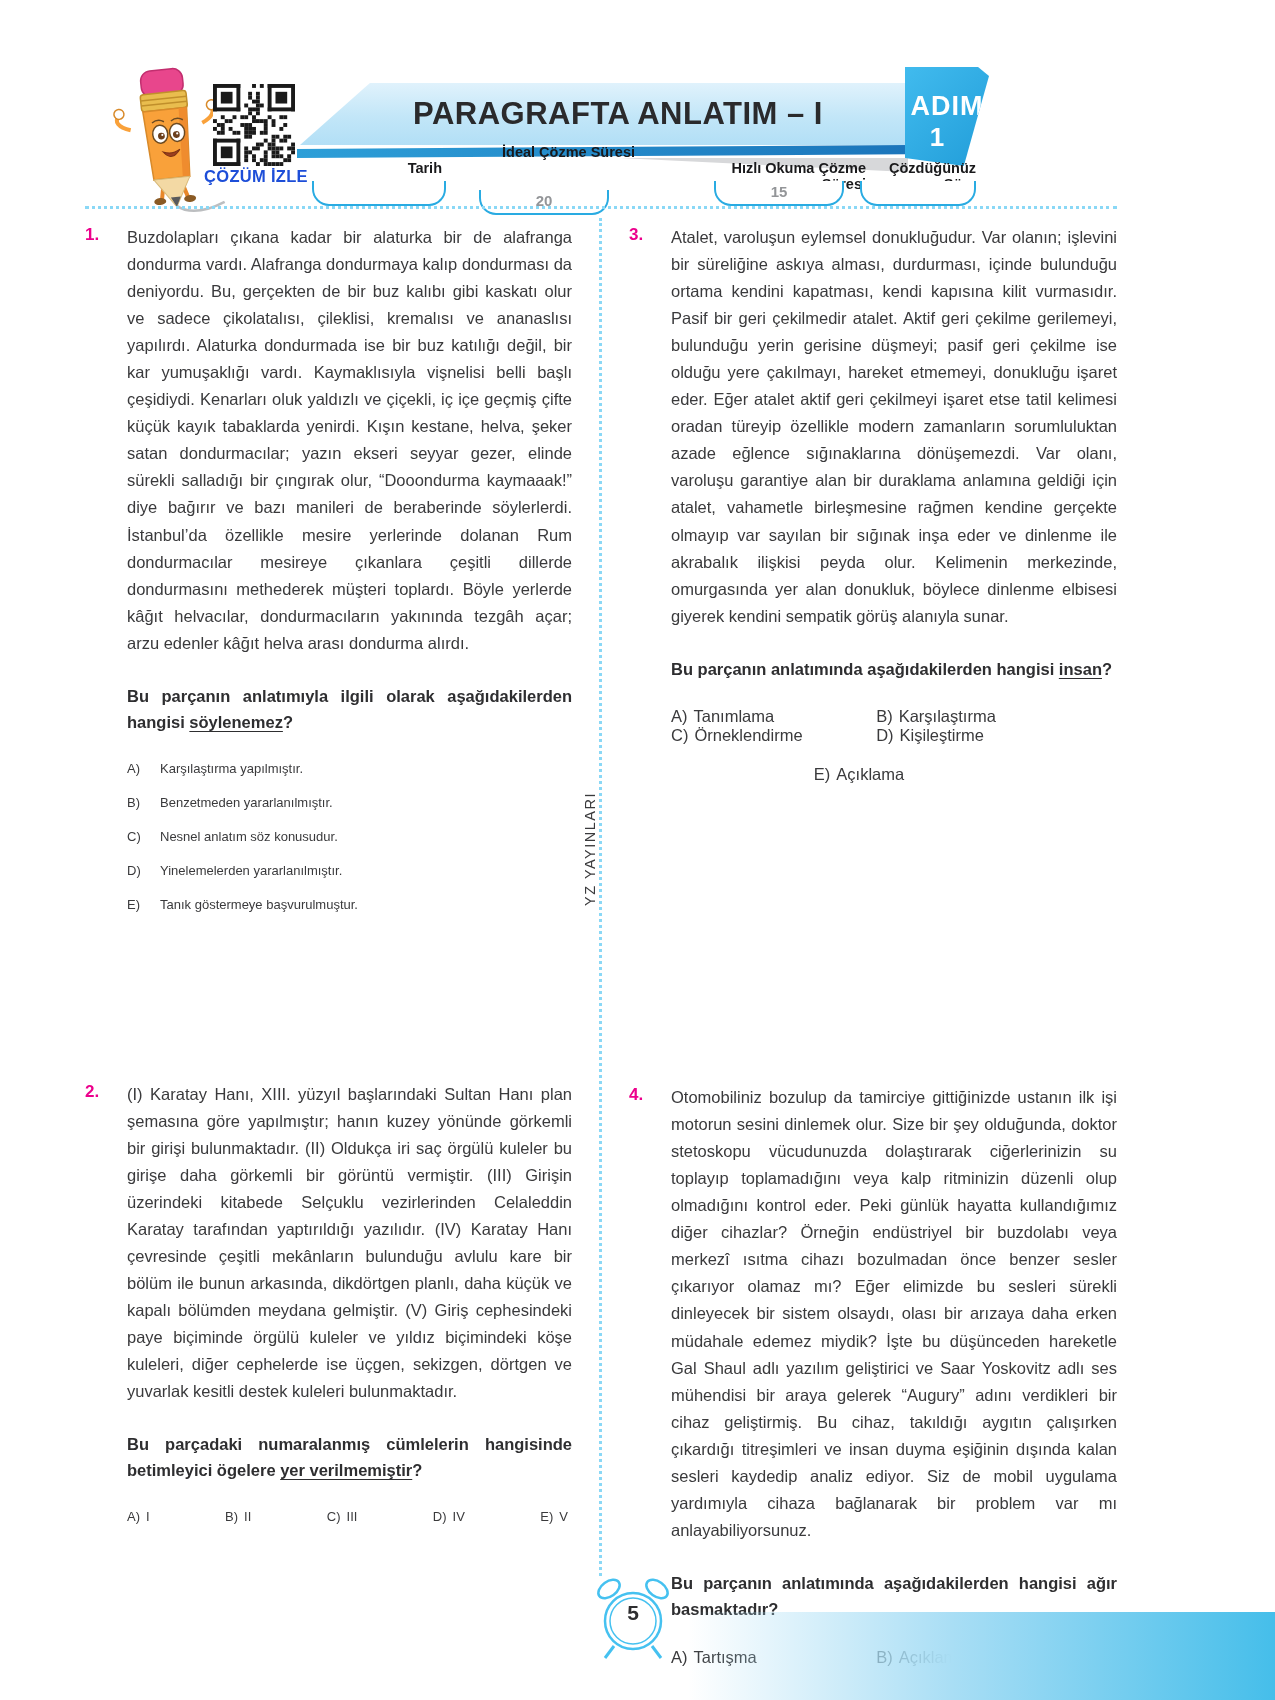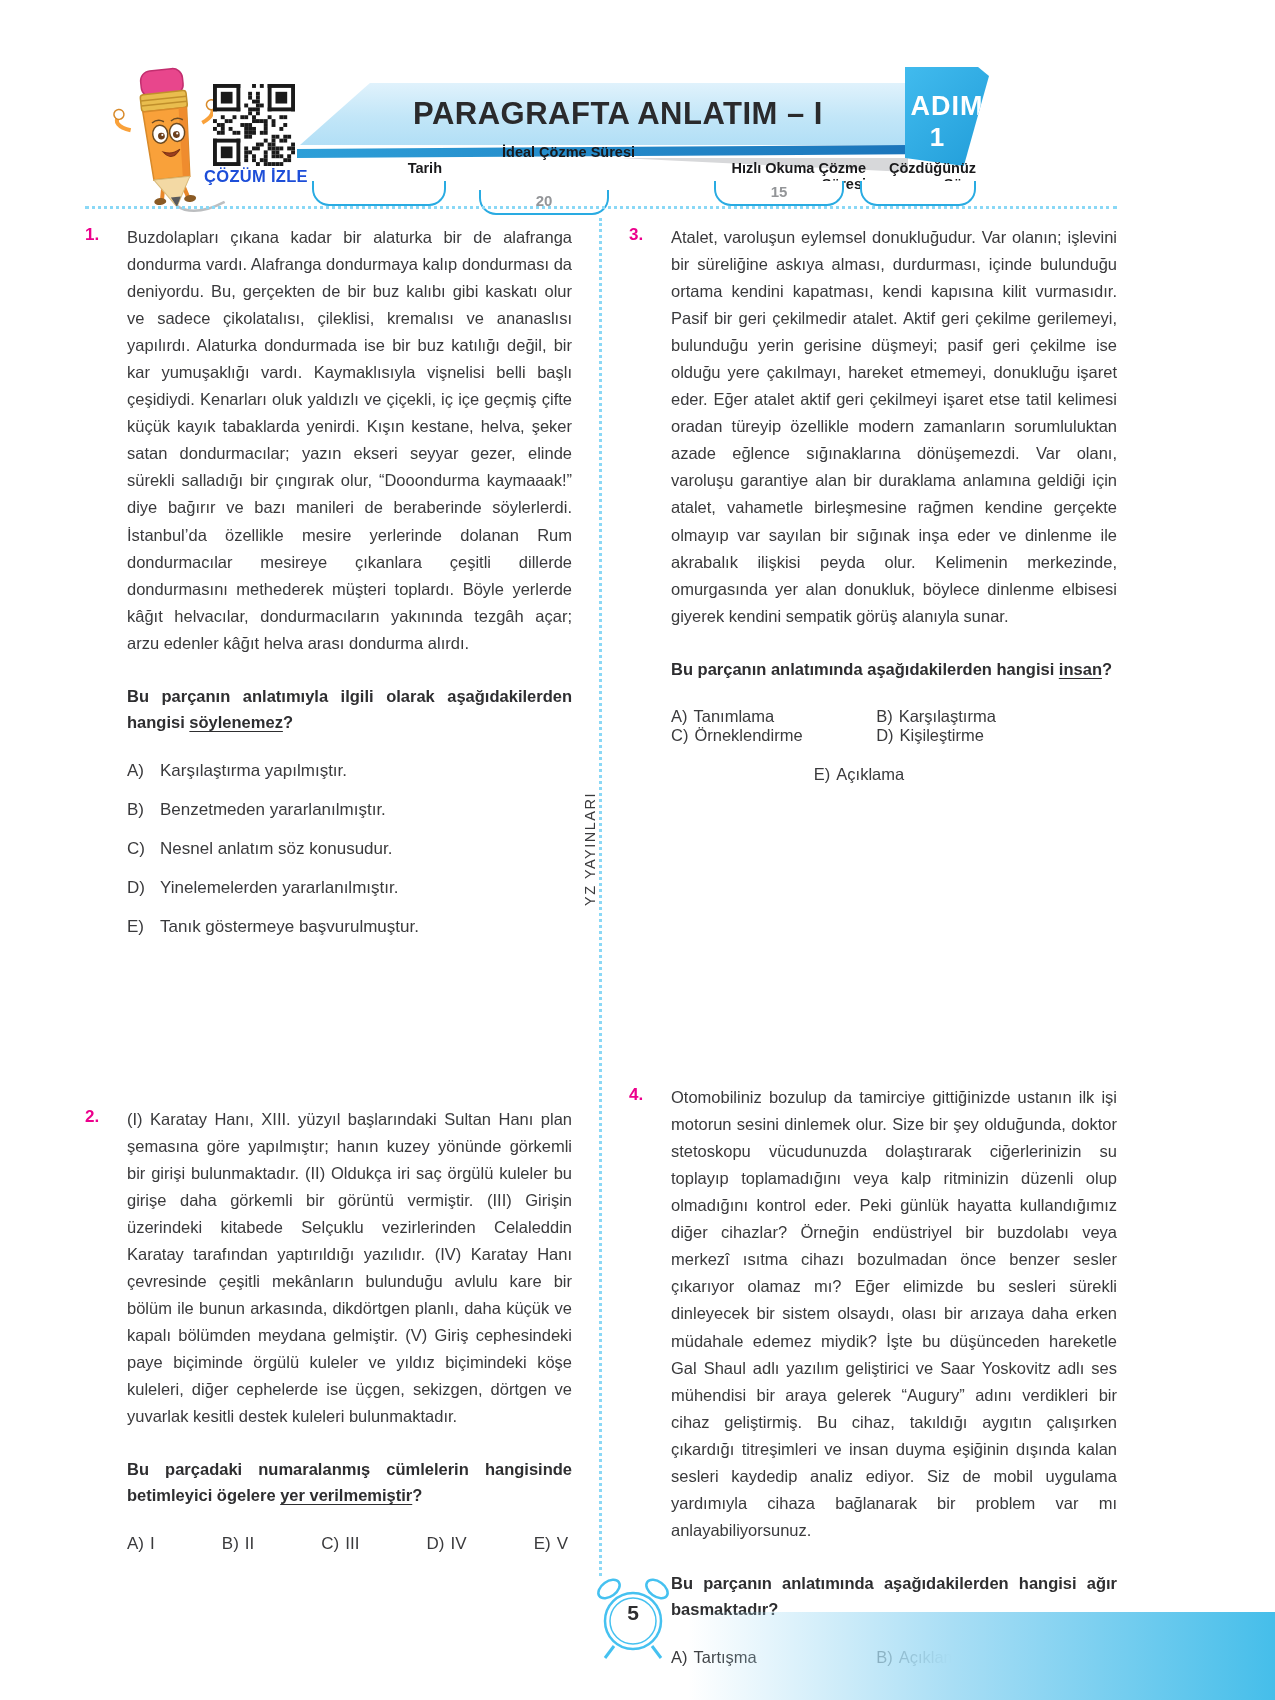--- a/index.html
+++ b/index.html
@@ -40,21 +40,21 @@
   .col-left{left:85px;width:487px;}
   .col-right{left:629px;width:488px;}
   .question{display:flex;}
   .q2{margin-top:150px;}
   .q4{margin-top:300px;}
   .qnum{flex:0 0 42px;width:42px;color:#ec008c;font-weight:bold;font-size:17px;padding-top:1px;}
   .qbody{flex:1;min-width:0;}
   .qtext{margin:0;font-size:16.5px;line-height:1.64;text-align:justify;}
   .qstem{margin:26px 0 0;font-size:16.5px;line-height:1.6;font-weight:bold;color:#2e2e30;text-align:justify;}
   .u{text-decoration:underline;text-underline-offset:3px;}
-  .opts{margin:25px 0 0;padding:0;list-style:none;font-size:17px;}
+  .opts{margin:25px 0 0;padding:0;list-style:none;font-size:13px;}
   .opts-vert .opt{margin-bottom:19px;}
   .opts-vert .olet{display:inline-block;min-width:33px;}
   .opts-row{display:flex;justify-content:space-between;padding-right:4px;}
   .opts-row .olet{margin-right:6px;}
   .opts-grid{display:grid;grid-template-columns:46% 54%;margin:25px 0 0;font-size:16.5px;}
   .opts-grid .olet{margin-right:6px;}
   .opt-e{margin-top:20px;text-align:center;padding-right:70px;font-size:16.5px;}
   .opt-e .olet{margin-right:6px;}
 
   

